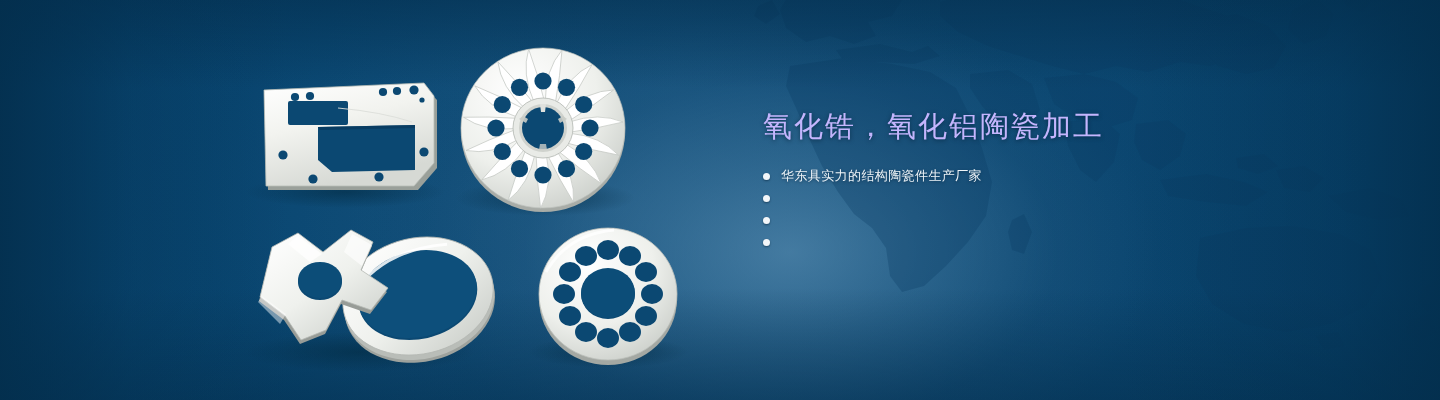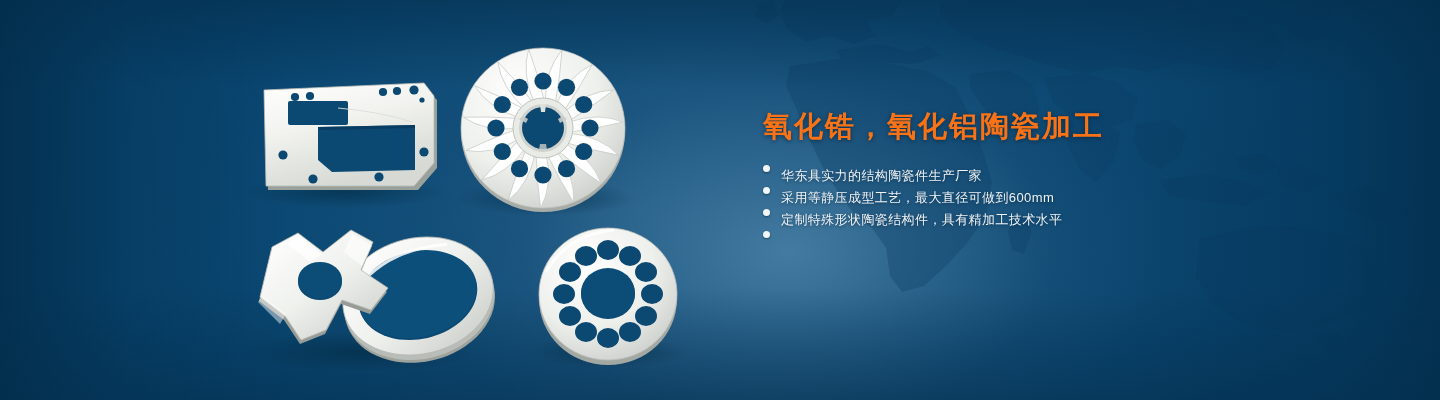--- a/index.html
+++ b/index.html
@@ -49,31 +49,31 @@
   .products svg{display:block;width:100%;height:100%;}
 
   
   .copy{
     position:absolute;left:763px;top:104px;width:620px;
   }
   .headline{
     font-size:29px;
     line-height:44px;
     letter-spacing:2px;
-    color:#f97316;
+    color:#c4b5fd;
     white-space:nowrap;
     text-shadow:0 1px 4px rgba(2,28,48,0.65);
-    font-weight:700;
+    font-weight:400;
   }
   .bullets{
     margin:0;padding:0;list-style:none;
     margin-top:17px;
   }
   .bullets li{
-    display:flex;
+    display:flex;align-items:center;
     height:22px;
     white-space:nowrap;
   }
   .dot{
     width:7px;height:7px;border-radius:50%;
     background:#f2f6f9;
     flex:0 0 auto;
     margin-right:11px;
     box-shadow:0 1px 2px rgba(2,28,48,0.5);
   }
@@ -331,25 +331,23 @@
   <div class="copy">
     <div class="headline">氧化锆，氧化铝陶瓷加工</div>
 
     <ul class="bullets">
       <li>
         <span class="dot"></span>
         <span class="btxt">华东具实力的结构陶瓷件生产厂家</span>
       </li>
       <li>
         <span class="dot"></span>
-        <span class="btxt">采用等静压成型工艺，最大直径可做到600mm</span>
       </li>
       <li>
         <span class="dot"></span>
-        <span class="btxt">定制特殊形状陶瓷结构件，具有精加工技术水平</span>
       </li>
       <li>
         <span class="dot"></span>
       </li>
     </ul>
   </div>
 
 </div>
 
 </body></html>

